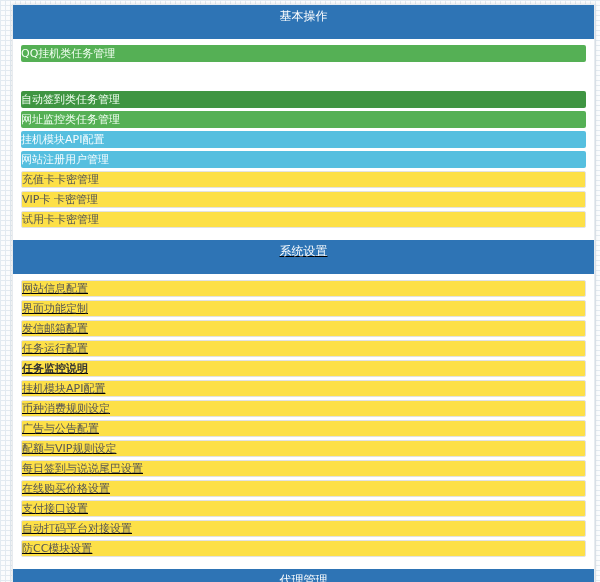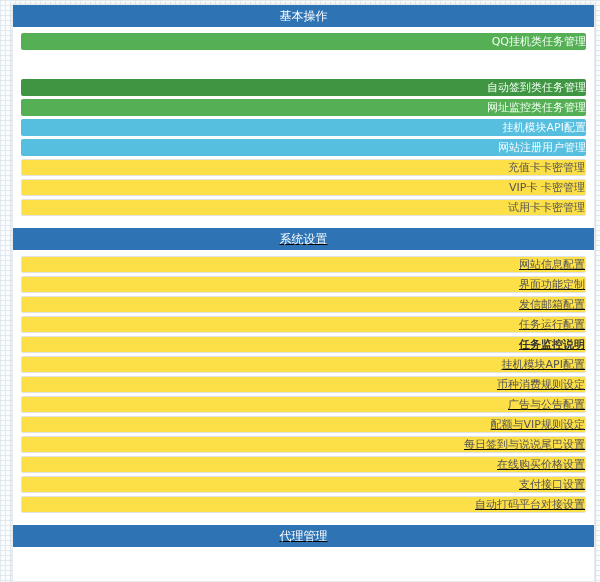--- a/index.html
+++ b/index.html
@@ -17,53 +17,53 @@
     padding: 4px 5px 0 12px;
   }
   .panel {
     background: #ffffff;
     box-shadow: 0 0 3px rgba(0,0,0,0.12);
     border: 1px solid #e7ebef;
     box-sizing: border-box;
     min-height: 578px;
   }
   .section-header {
-    height: 22px;
+    height: 34px;
     line-height: 22px;
     background: #2e74b5;
     color: #ffffff;
     font-size: 12px;
     text-align: center;
     overflow: hidden;
   }
   .section-items { padding: 6px 8px 3px 8px; }
   .section + .section { margin-top: 6px; text-decoration: underline; }
   .menu-item {
     display: block;
     height: 17px;
     line-height: 17px;
     margin-bottom: 3px;
     font-size: 11px;
-    text-align: right;
+    text-align: left;
     border-radius: 2px;
     cursor: pointer;
     box-sizing: border-box;
     overflow: hidden;
   }
   .menu-item.green      { background: #55b055; color: #f2fff2; }
   .menu-item.green-dark { background: #3f9542; color: #f2fff2; margin-top: 29px; }
   .menu-item.light-blue { background: #56bfdf; color: #f4fcff; }
   .menu-item.white,
   .menu-item.white-bold {
     background: #fde047;
     border: 1px solid #e2e2e2;
     line-height: 15px;
     color: #555555;
   }
-  .menu-item.white-bold { font-weight: bold; color: #333333; padding-left: 36px; }
+  .menu-item.white-bold { font-weight: bold; color: #333333; }
 </style>
 </head>
 <body>
 
 <div class="panel" id="panel">
   <section class="section">
     <div class="section-header">基本操作</div>
     <div class="section-items">
   <div class="menu-item green">QQ挂机类任务管理</div>
 
@@ -107,20 +107,21 @@
 
   <div class="menu-item white">每日签到与说说尾巴设置</div>
 
   <div class="menu-item white">在线购买价格设置</div>
 
   <div class="menu-item white">支付接口设置</div>
 
 
   <div class="menu-item white">自动打码平台对接设置</div>
 
+  <div class="menu-item white">防CC模块设置</div>
 </div>
   </section>
 
   <section class="section">
     <div class="section-header">代理管理</div>
 
   </section>
 </div>
 
 </body></html>

